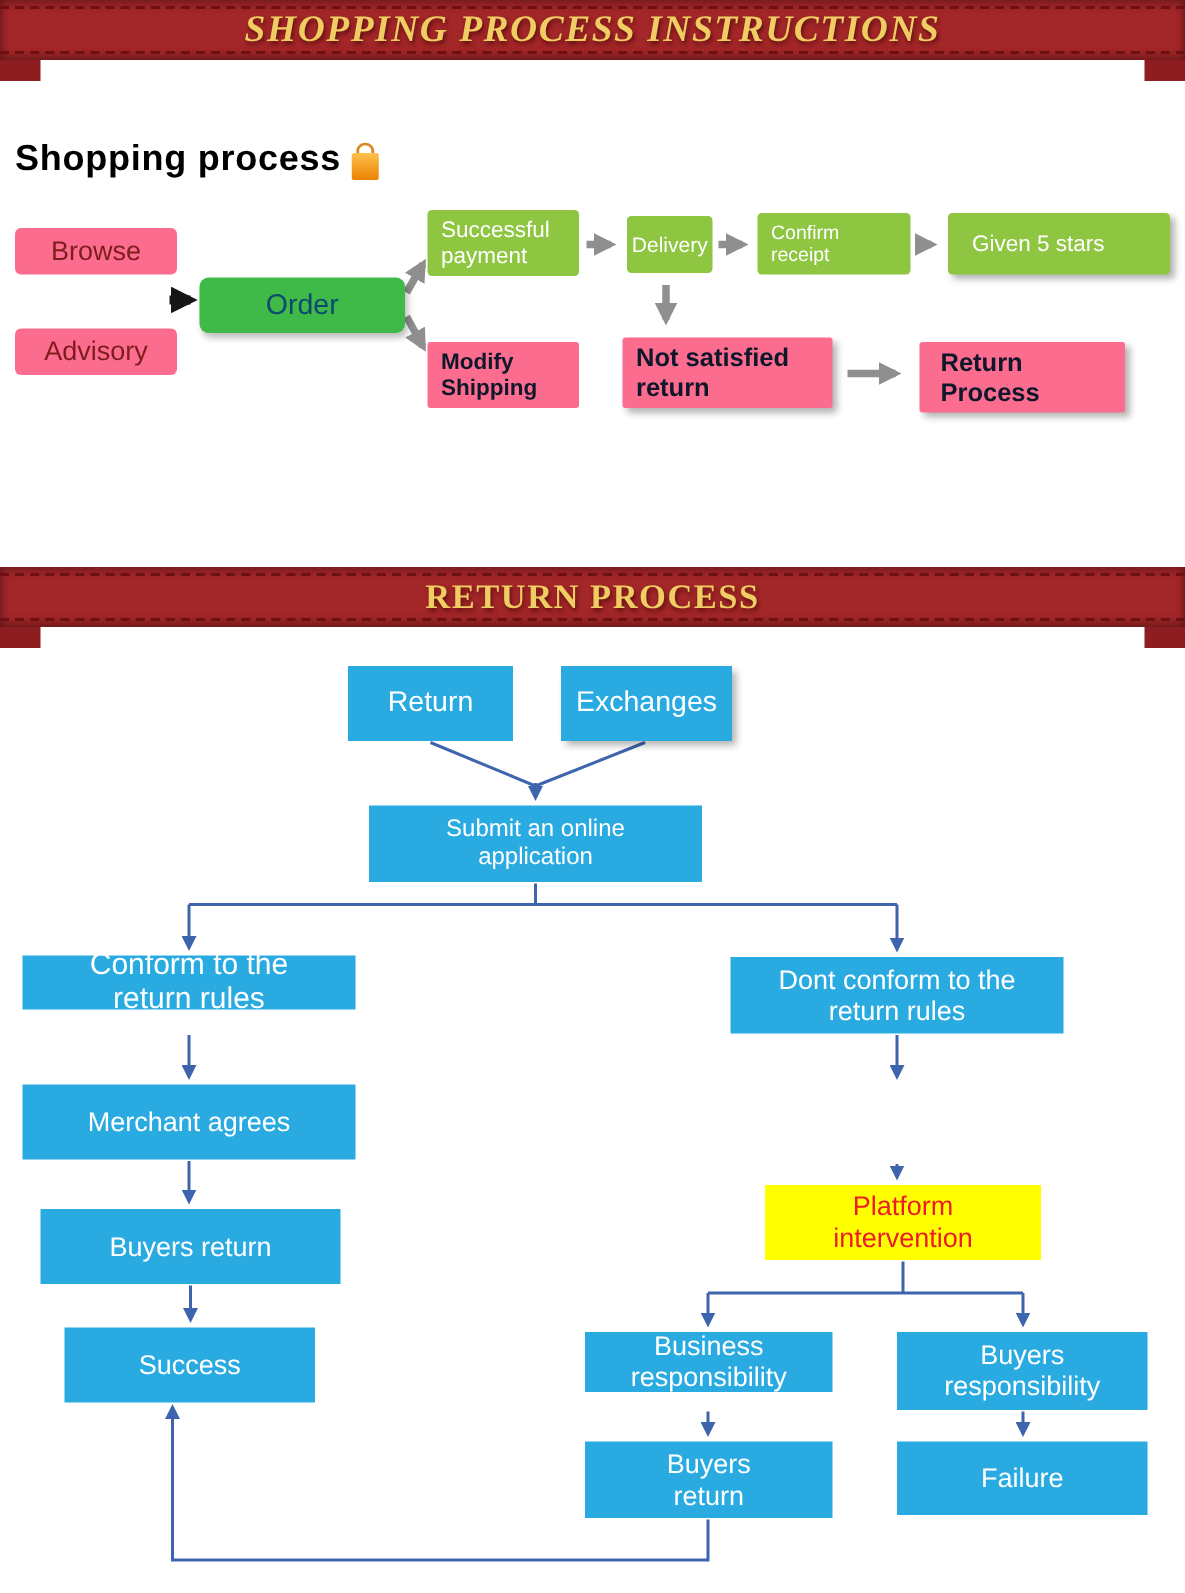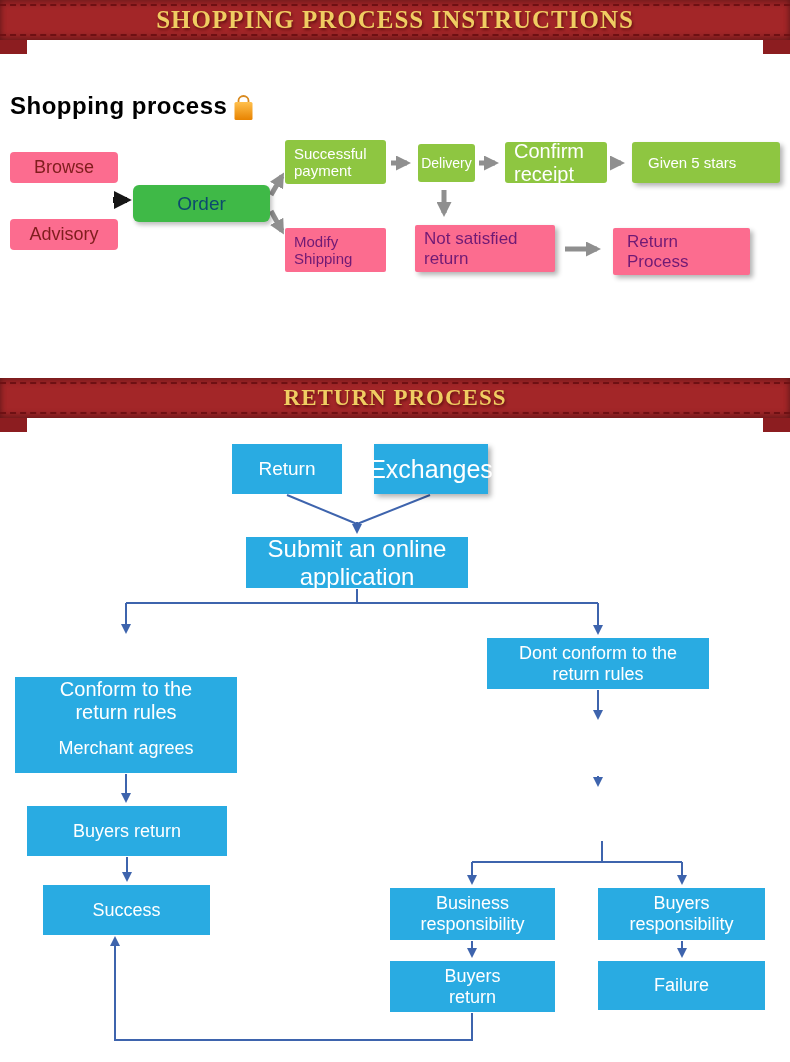--- a/index.html
+++ b/index.html
@@ -7,35 +7,35 @@
   .page { position:relative; width:790px; height:1062px; background:#ffffff; overflow:hidden; }
 
   
   .ribbon { position:absolute; left:0; width:790px; height:40px; background:#a32628;
             box-shadow: inset 0 3px 6px rgba(0,0,0,0.25), inset 0 -3px 6px rgba(0,0,0,0.3); }
   .stitch { position:absolute; left:0; right:0; top:4px; bottom:4px;
             border-top:2px dashed #6e1013; border-bottom:2px dashed #6e1013; }
   .ribbon-label { position:absolute; width:100%; top:50%; transform:translateY(-50%);
             text-align:center; font-family:"Liberation Serif", serif; font-weight:bold;
             color:#f0cd62; letter-spacing:1px; text-shadow:1px 2px 3px rgba(60,0,0,0.65); }
-  .ribbon-label.big { font-size:25px; }
+  .ribbon-label.big { font-size:25px;font-style:italic; }
   .ribbon-label.med { font-size:23px; }
   .tab { position:absolute; width:27px; height:14px; background:#8c1d20; }
 
   
   .heading { position:absolute; left:10px; top:92px; display:flex; align-items:flex-end;
              font-weight:bold; font-size:24px; color:#000; letter-spacing:0.5px; }
   .bag { margin-left:5px; margin-bottom:-2px; }
 
   
   .node { position:absolute; z-index:2; display:flex; align-items:center; justify-content:center;
           text-align:center; white-space:pre-line; line-height:1.15; }
   .align-left { justify-content:flex-start; text-align:left; padding-left:9px; }
   .pink-white { background:#fc6c8f; color:#7f1d1d; border-radius:4px; font-size:18px; }
-  .pink-dark  { background:#fc6c8f; color:#701a75; border-radius:2px; }
+  .pink-dark  { background:#fc6c8f; color:#0f172a; border-radius:2px;font-weight:bold; }
   .green-box  { background:#3fb947; color:#0c4a6e; border-radius:6px; font-size:19px;
                 box-shadow:2px 3px 4px rgba(0,0,0,0.25); }
   .lime-box   { background:#8ec641; color:#ffffff; border-radius:3px; }
   .blue-box   { background:#29abe2; color:#ffffff; font-size:18px; }
   .yellow-box { background:#ffff00; color:#ed1c24; font-size:18px; }
   .shadow     { box-shadow:3px 3px 5px rgba(0,0,0,0.3); }
 
   
   .note { position:absolute; left:10px; top:313px; width:780px; font-size:19px; color:#841617; }
   .note-label { color:#cc1111; font-weight:bold; font-size:20px; margin-right:8px; }
@@ -120,48 +120,50 @@
   </svg>
 
   <div class="node pink-white" style="left:10px;top:152px;width:108px;height:31px;">Browse</div>
   <div class="node pink-white" style="left:10px;top:219px;width:108px;height:31px;">Advisory</div>
   <div class="node green-box" style="left:133px;top:185px;width:137px;height:37px;">Order</div>
   <div class="node lime-box align-left" style="left:285px;top:140px;width:101px;height:44px;font-size:15px;">Successful
 payment</div>
   <div class="node pink-dark align-left" style="left:285px;top:228px;width:101px;height:44px;font-size:15px;">Modify
 Shipping</div>
   <div class="node lime-box" style="left:418px;top:144px;width:57px;height:38px;font-size:14px;">Delivery</div>
-  <div class="node lime-box align-left" style="left:505px;top:142px;width:102px;height:41px;font-size:20px;">Confirm
+  <div class="node lime-box align-left" style="left:505px;top:142px;width:102px;height:41px;font-size:13px;">Confirm
 receipt</div>
   <div class="node lime-box align-left shadow" style="left:632px;top:142px;width:148px;height:41px;font-size:15px;padding-left:16px;">Given 5 stars</div>
   <div class="node pink-dark align-left shadow" style="left:415px;top:225px;width:140px;height:47px;font-size:17px;">Not satisfied
 return</div>
   <div class="node pink-dark align-left shadow" style="left:613px;top:228px;width:137px;height:47px;font-size:17px;padding-left:14px;">Return
 Process</div>
 
 
   <div class="ribbon" style="top:378px;">
     <div class="stitch"></div>
     <div class="ribbon-label med">RETURN PROCESS</div>
   </div>
   <div class="tab" style="left:0; top:418px;"></div>
   <div class="tab" style="right:0; top:418px;"></div>
 
   <div class="node blue-box" style="left:232px;top:444px;width:110px;height:50px;font-size:19px;">Return</div>
-  <div class="node blue-box shadow" style="left:374px;top:444px;width:114px;height:50px;font-size:25px;">Exchanges</div>
-  <div class="node blue-box" style="left:246px;top:537px;width:222px;height:51px;font-size:24px;">Submit an online
+  <div class="node blue-box shadow" style="left:374px;top:444px;width:114px;height:50px;font-size:19px;">Exchanges</div>
+  <div class="node blue-box" style="left:246px;top:537px;width:222px;height:51px;font-size:16px;">Submit an online
 application</div>
-  <div class="node blue-box" style="left:15px;top:637px;width:222px;height:48px;font-size:20px;margin-top:40px;">Conform to the
+  <div class="node blue-box" style="left:15px;top:637px;width:222px;height:36px;font-size:20px;">Conform to the
 return rules</div>
   <div class="node blue-box" style="left:487px;top:638px;width:222px;height:51px;font-size:18px;">Dont conform to the
 return rules</div>
   <div class="node blue-box" style="left:15px;top:723px;width:222px;height:50px;">Merchant agrees</div>
   <div class="node blue-box" style="left:27px;top:806px;width:200px;height:50px;">Buyers return</div>
+  <div class="node yellow-box" style="left:510px;top:790px;width:184px;height:50px;">Platform
+intervention</div>
   <div class="node blue-box" style="left:43px;top:885px;width:167px;height:50px;">Success</div>
-  <div class="node blue-box" style="left:390px;top:888px;width:165px;height:52px;">Business
+  <div class="node blue-box" style="left:390px;top:888px;width:165px;height:40px;">Business
 responsibility</div>
   <div class="node blue-box" style="left:598px;top:888px;width:167px;height:52px;">Buyers
 responsibility</div>
   <div class="node blue-box" style="left:390px;top:961px;width:165px;height:51px;">Buyers
 return</div>
   <div class="node blue-box" style="left:598px;top:961px;width:167px;height:49px;">Failure</div>
 
 </div>
 
 </body></html>

